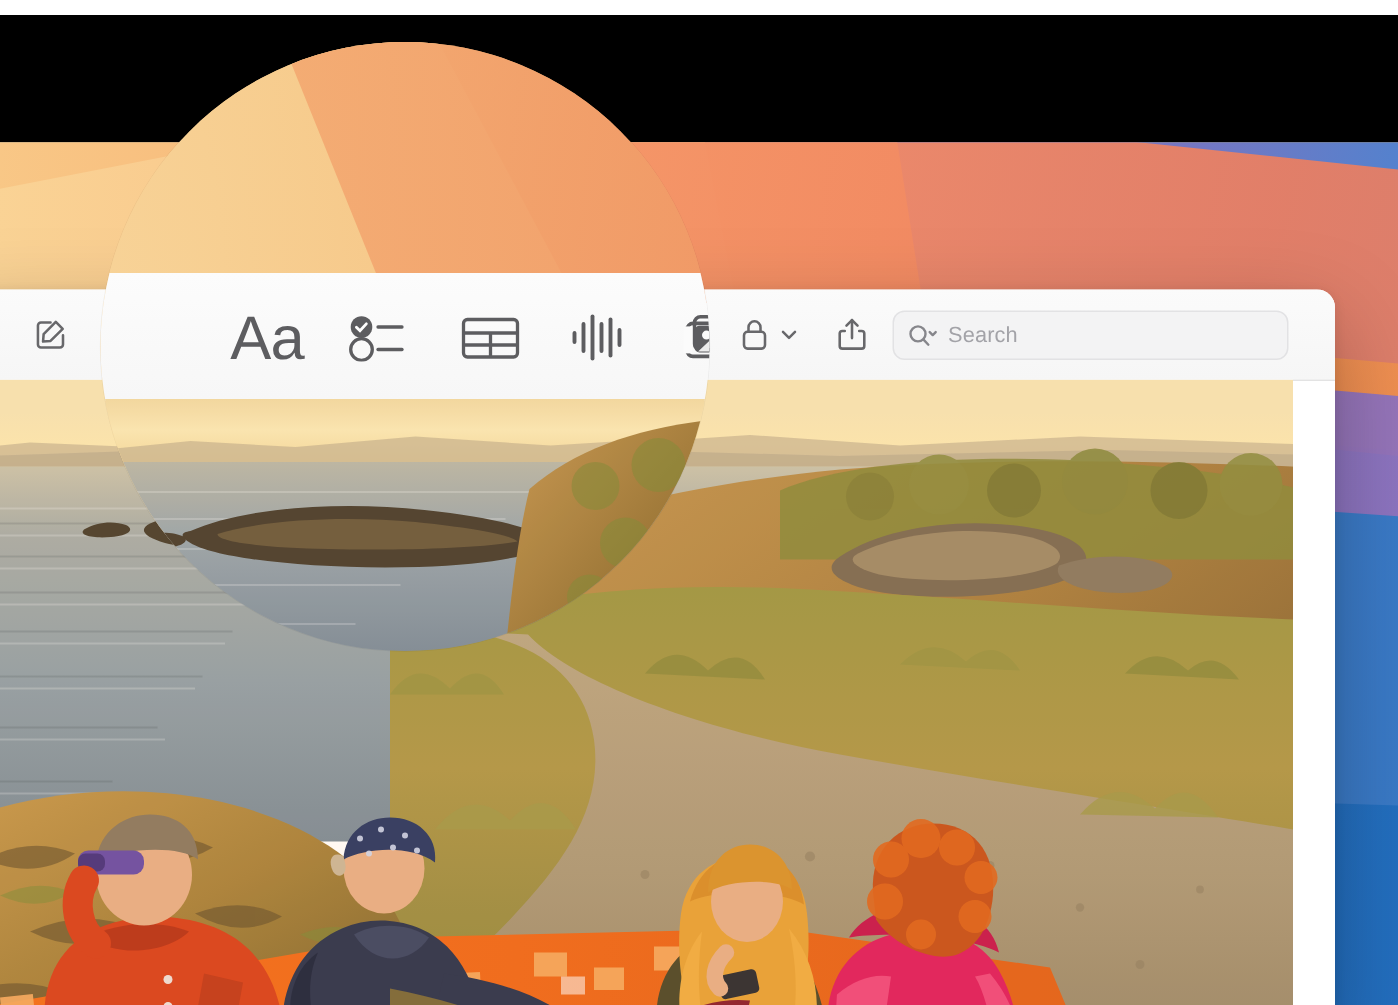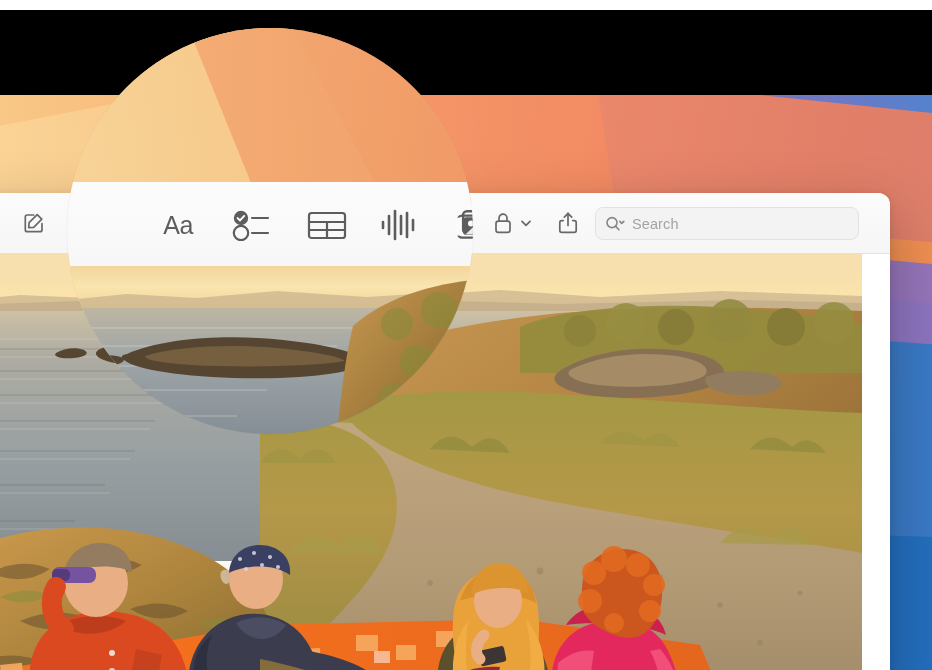--- a/index.html
+++ b/index.html
@@ -245,21 +245,21 @@
     color: #5d5d60;
   }
   .li-aa   { left: 88px;  top: 180px; width: 46px; height: 34px; }
   .li-list { left: 163px; top: 180px; width: 44px; height: 34px; }
   .li-tbl  { left: 238px; top: 180px; width: 44px; height: 34px; }
   .li-wave { left: 311px; top: 178px; width: 42px; height: 38px; }
   .li-med  { left: 386px; top: 180px; width: 50px; height: 36px; }
 
   .aa-text {
     font-family: "Liberation Sans", sans-serif;
-    font-size: 25px;
+    font-size: 41px;
     color: #5d5d60;
     letter-spacing: -.5px;
     line-height: 1;
   }
 </style>
 </head>
 <body>
 
 <div id="stage">
 

